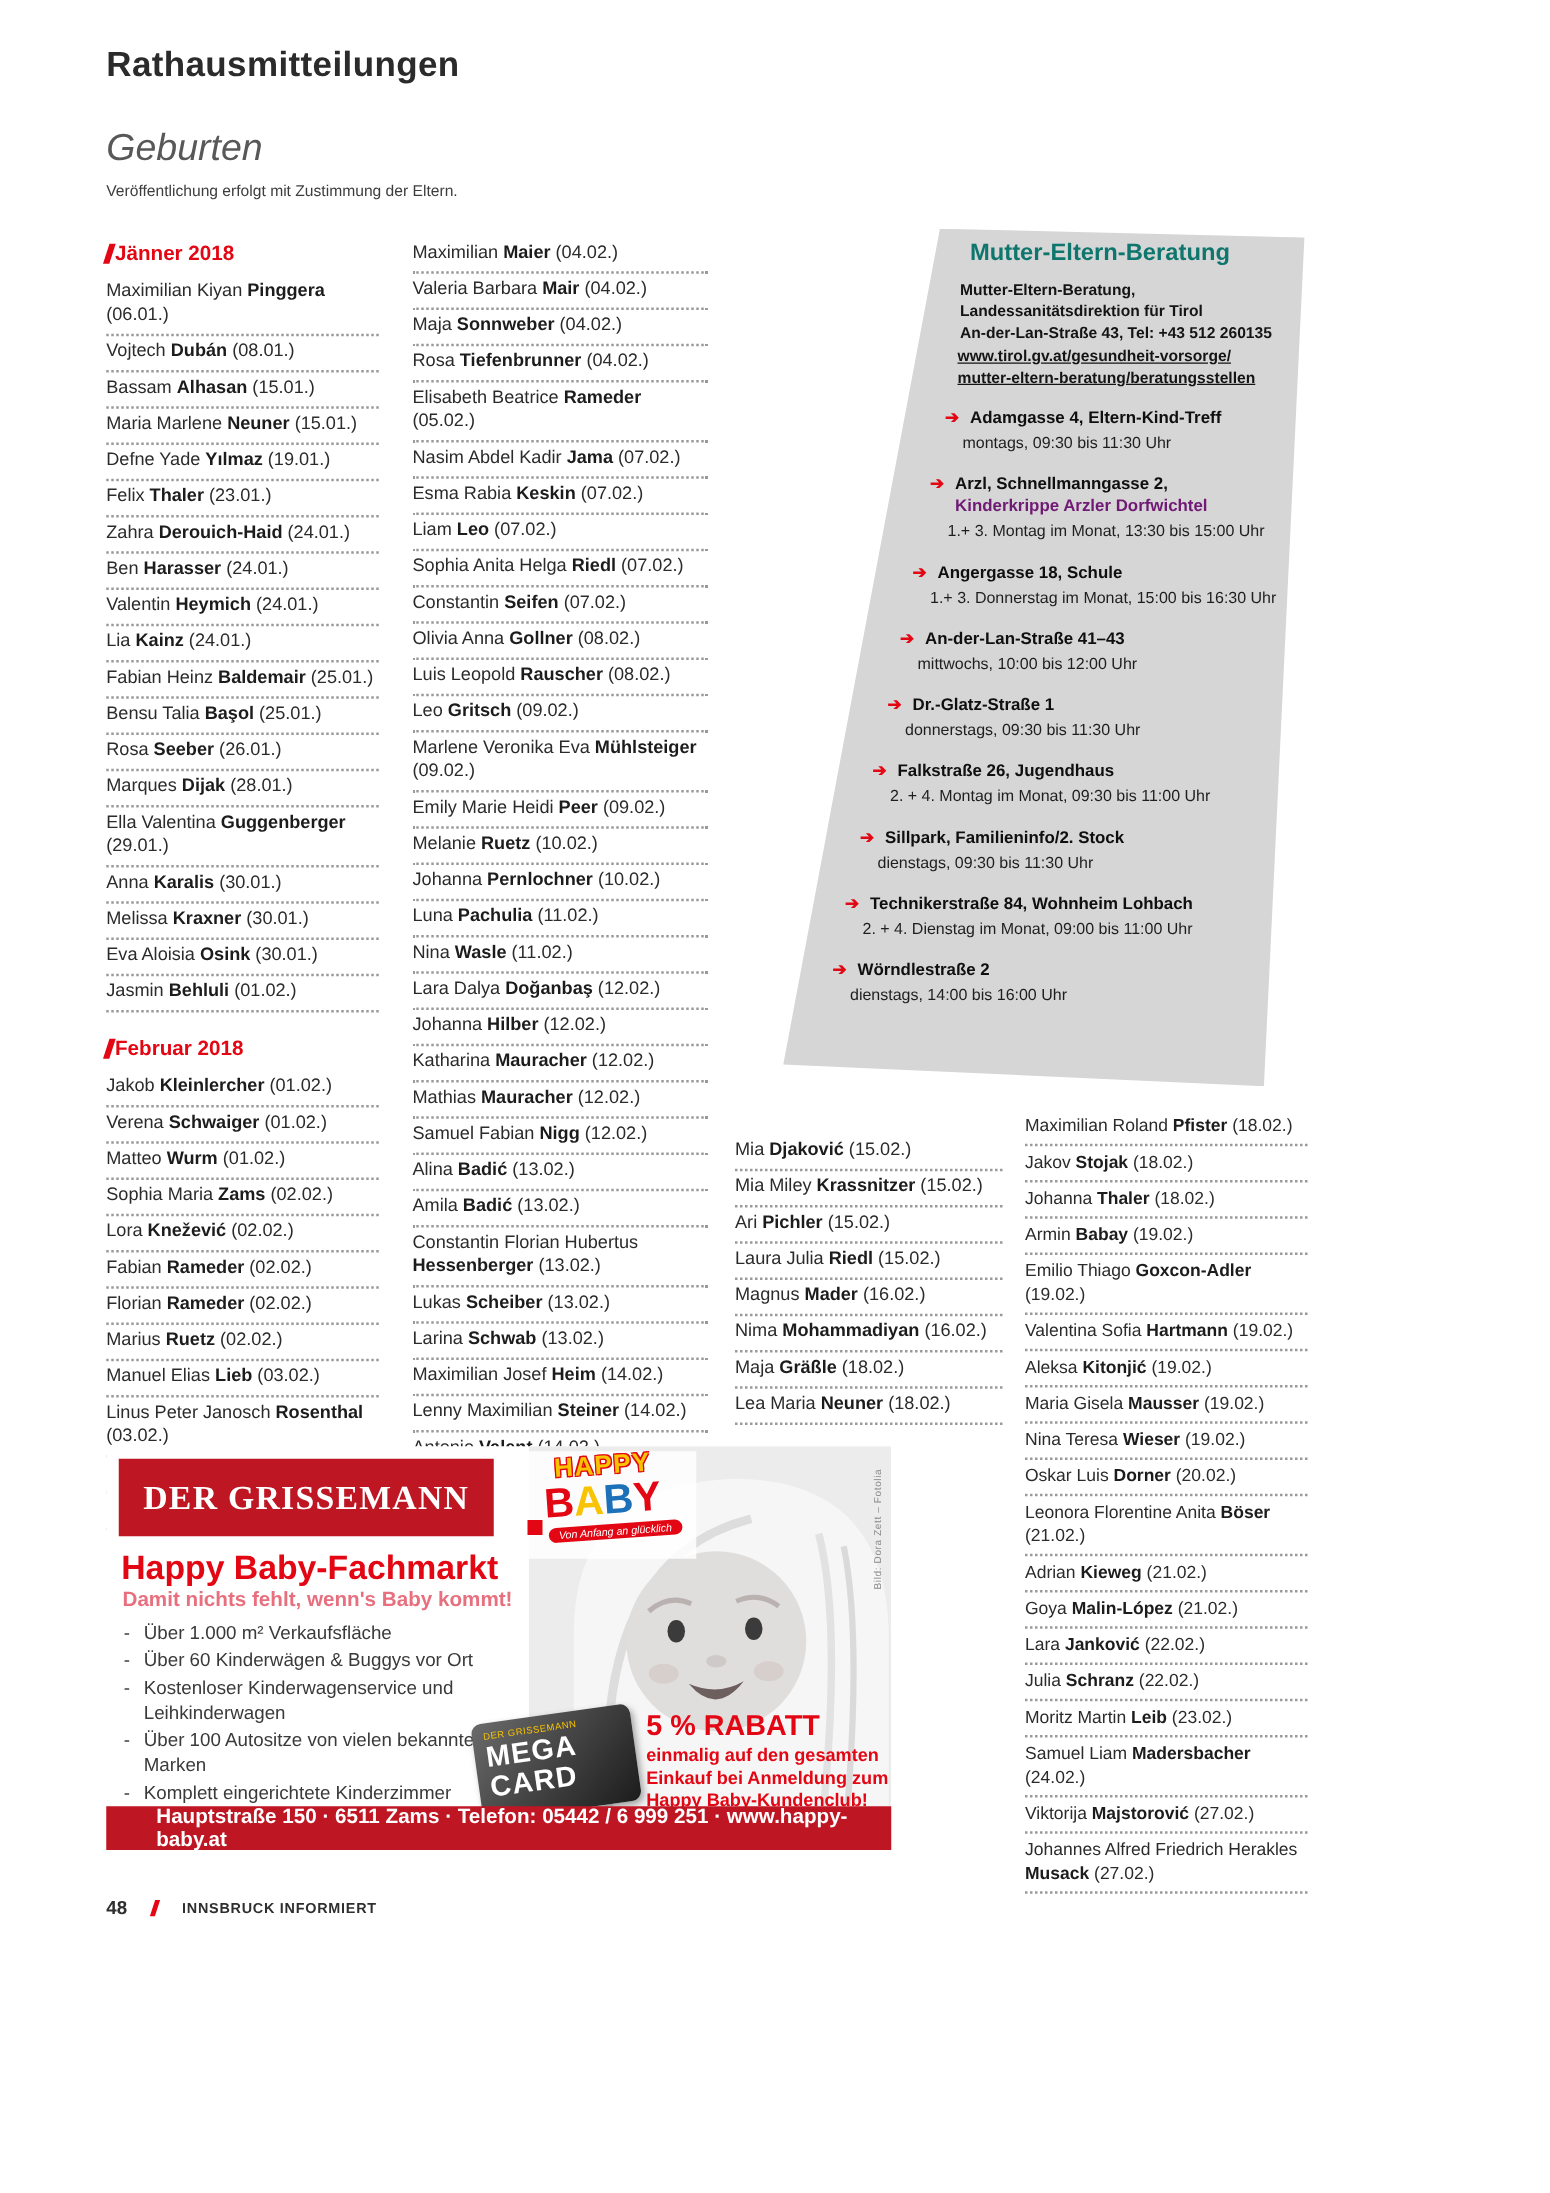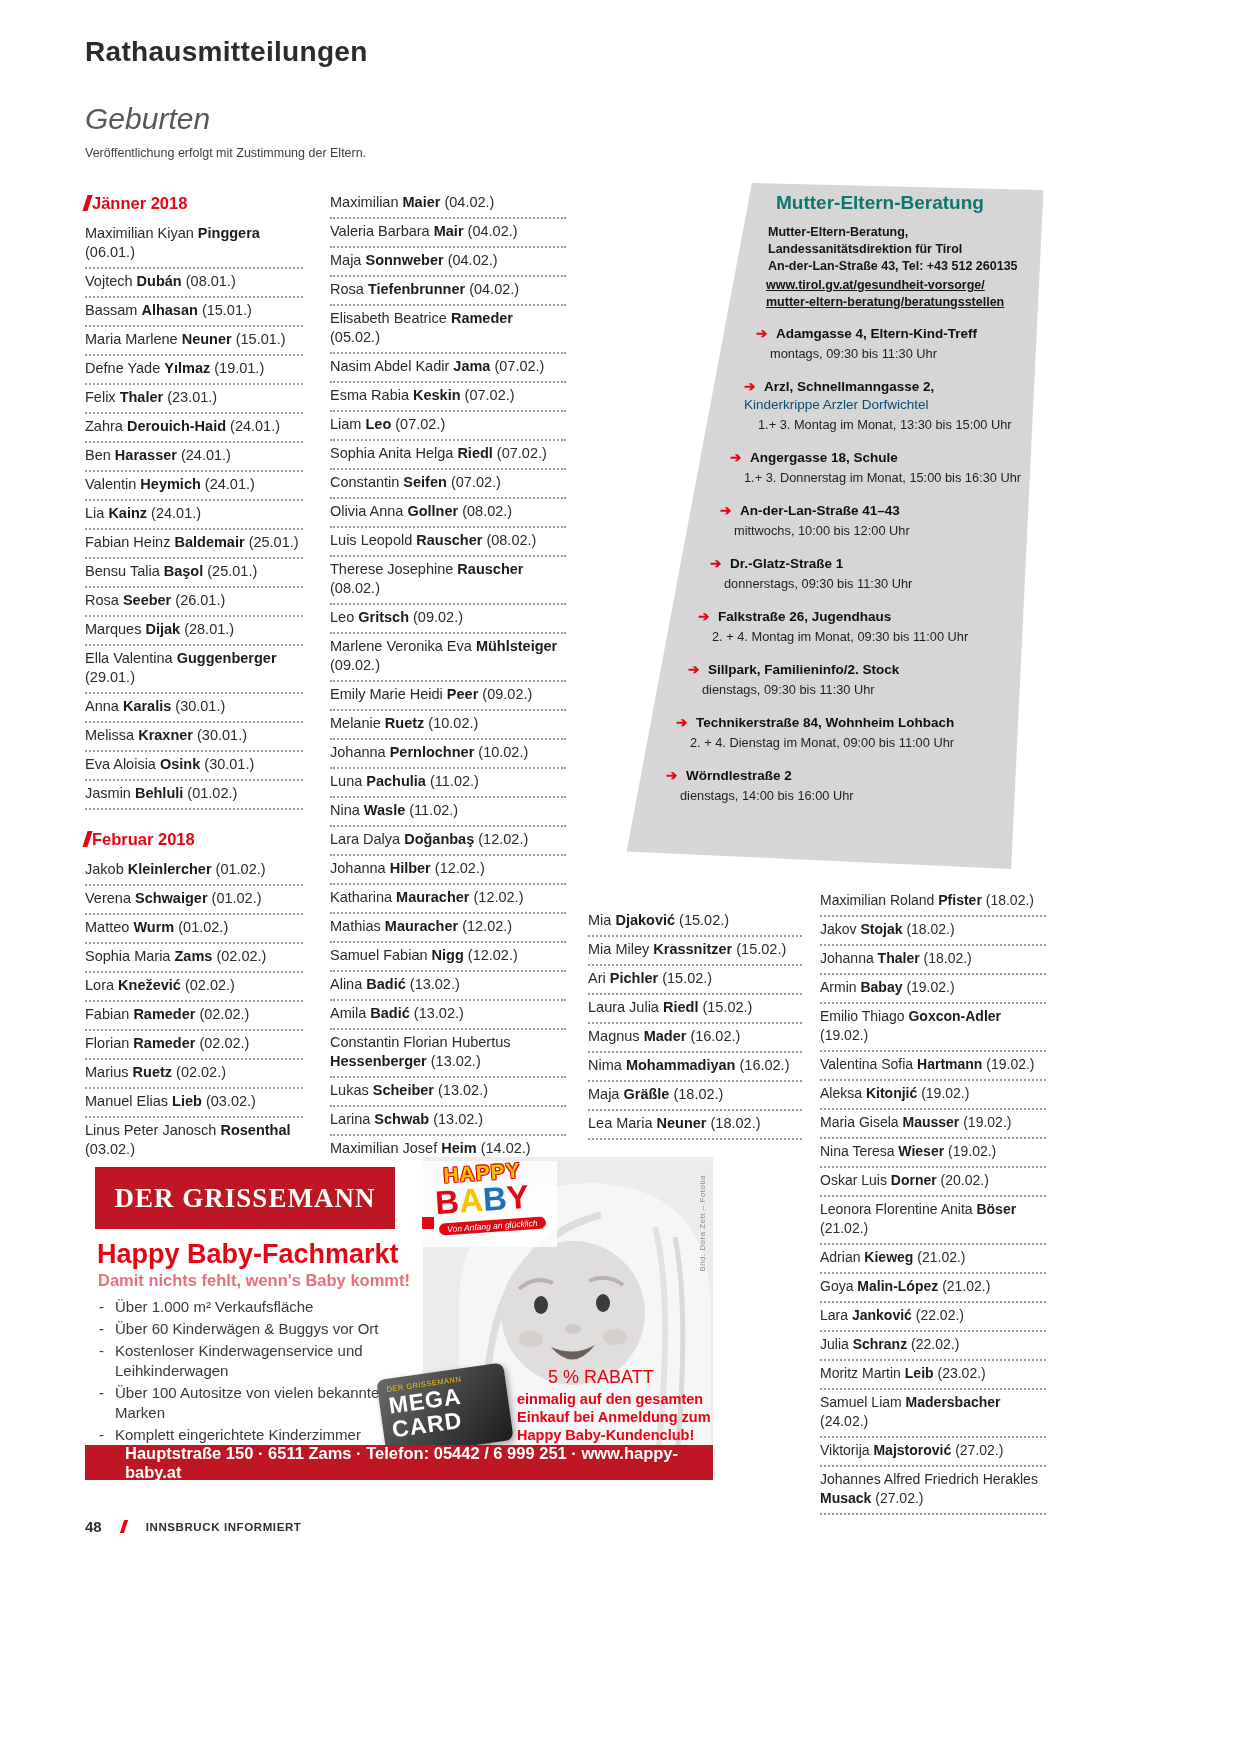--- a/index.html
+++ b/index.html
@@ -38,21 +38,21 @@
   .b-locs .loc:nth-of-type(2){margin-left:126px}
   .b-locs .loc:nth-of-type(3){margin-left:112px}
   .b-locs .loc:nth-of-type(4){margin-left:102px}
   .b-locs .loc:nth-of-type(5){margin-left:92px}
   .b-locs .loc:nth-of-type(6){margin-left:80px}
   .b-locs .loc:nth-of-type(7){margin-left:70px}
   .b-locs .loc:nth-of-type(8){margin-left:58px}
   .b-locs .loc:nth-of-type(9){margin-left:48px}
   .loc-name { display:flex; font-size:13.5px; font-weight:bold; color:#0f0f0f; line-height:18px; }
   .loc-arrow { flex:0 0 20px; color:#e30613; font-size:13.5px; }
-  .loc-name2 { font-size:13.5px; font-weight:normal; color:#0c4a6e; line-height:18px; }
+  .loc-name2 { font-size:13.5px; font-weight:bold; color:#701a75; line-height:18px; margin-left:20px; }
   .loc-name2:empty { display:none; }
   .loc-time { font-size:12.8px; color:#1e1e1e; line-height:17px; margin-left:14px; margin-top:2px; }
 
   .ad { position:absolute; left:85px; top:1157px; width:628px; height:323px; background:#fff; }
   .ad-photo { position:absolute; left:338px; top:0; width:290px; height:288px; }
   .ad-brandbox { position:absolute; left:10px; top:10px; width:300px; height:62px; background:#be1622; color:#fff;
                  display:flex; align-items:center; justify-content:center;
                  font-family:"Liberation Serif", serif; font-weight:bold; font-size:27px; letter-spacing:1px; }
   .ad-logo { position:absolute; left:322px; top:4px; width:150px; height:86px; text-align:center; background:rgba(255,255,255,.85); z-index:2; }
   .logo-happy { display:block; font-size:21px; font-weight:bold; color:#f8c300; letter-spacing:1px; transform:rotate(-4deg);
@@ -69,21 +69,21 @@
   .ad-sub { position:absolute; left:13px; top:114px; font-size:16.5px; font-weight:bold; color:#e8707e; z-index:2; }
   .ad-bullets { position:absolute; left:14px; top:140px; width:315px; font-size:15px; color:#3a3a3a; z-index:2; }
   .bullet { display:flex; gap:8px; line-height:20px; margin-bottom:2px; }
   .bullet .dash { flex:0 0 8px; }
   .ad-card { position:absolute; left:296px; top:214px; width:128px; height:78px; z-index:3;
              background:linear-gradient(135deg,#6a6a6a,#1c1c1c); border-radius:8px; transform:rotate(-8deg);
              color:#fff; padding:6px 9px; box-shadow:2px 3px 6px rgba(0,0,0,.35); }
   .card-brand { font-size:7.5px; color:#f8c300; letter-spacing:.5px; }
   .card-line { font-size:23px; font-weight:bold; line-height:24px; letter-spacing:1px; }
   .ad-offer { position:absolute; left:432px; top:210px; width:200px; color:#e30613; z-index:3; }
-  .offer-title { font-size:18px; font-weight:normal; margin-bottom:2px;margin-left:31px; }
+  .offer-title { font-size:23px; font-weight:bold; margin-bottom:2px; }
   .offer-line { font-size:14.5px; font-weight:bold; line-height:18px; }
   .ad-bar { position:absolute; left:0; top:288px; width:628px; height:35px; background:#be1622; color:#fff; z-index:4;
             display:flex; align-items:center; justify-content:center; font-size:16.5px; font-weight:bold;padding-left:40px; }
   .ad-credit { position:absolute; left:613px; top:18px; font-size:8px; color:#8a8a8a; z-index:5;
                writing-mode:vertical-rl; transform:rotate(180deg); letter-spacing:.5px; }
 
   .footer { position:absolute; left:85px; top:1518px; display:flex; align-items:center; gap:20px; }
   .f-num { font-size:15px; font-weight:bold; color:#2f2f2f; }
   .f-slash { width:4px; height:13px; background:#e30613; transform:skewX(-18deg); }
   .f-mag { font-size:11.5px; font-weight:bold; color:#2f2f2f; letter-spacing:.6px; }
@@ -153,21 +153,20 @@
         <div class="entry"><span class="g">Maja</span> <span class="s">Sonnweber</span> <span class="d">(04.02.)</span></div>
         <div class="entry"><span class="g">Rosa</span> <span class="s">Tiefenbrunner</span> <span class="d">(04.02.)</span></div>
         <div class="entry"><span class="g">Elisabeth Beatrice</span> <span class="s">Rameder</span> <span class="d">(05.02.)</span></div>
         <div class="entry"><span class="g">Nasim Abdel Kadir</span> <span class="s">Jama</span> <span class="d">(07.02.)</span></div>
         <div class="entry"><span class="g">Esma Rabia</span> <span class="s">Keskin</span> <span class="d">(07.02.)</span></div>
         <div class="entry"><span class="g">Liam</span> <span class="s">Leo</span> <span class="d">(07.02.)</span></div>
         <div class="entry"><span class="g">Sophia Anita Helga</span> <span class="s">Riedl</span> <span class="d">(07.02.)</span></div>
         <div class="entry"><span class="g">Constantin</span> <span class="s">Seifen</span> <span class="d">(07.02.)</span></div>
         <div class="entry"><span class="g">Olivia Anna</span> <span class="s">Gollner</span> <span class="d">(08.02.)</span></div>
         <div class="entry"><span class="g">Luis Leopold</span> <span class="s">Rauscher</span> <span class="d">(08.02.)</span></div>
-        <div class="entry"><span class="g">Therese Josephine</span> <span class="s">Rauscher</span> <span class="d">(08.02.)</span></div>
         <div class="entry"><span class="g">Leo</span> <span class="s">Gritsch</span> <span class="d">(09.02.)</span></div>
         <div class="entry"><span class="g">Marlene Veronika Eva</span> <span class="s">Mühlsteiger</span> <span class="d">(09.02.)</span></div>
         <div class="entry"><span class="g">Emily Marie Heidi</span> <span class="s">Peer</span> <span class="d">(09.02.)</span></div>
         <div class="entry"><span class="g">Melanie</span> <span class="s">Ruetz</span> <span class="d">(10.02.)</span></div>
         <div class="entry"><span class="g">Johanna</span> <span class="s">Pernlochner</span> <span class="d">(10.02.)</span></div>
         <div class="entry"><span class="g">Luna</span> <span class="s">Pachulia</span> <span class="d">(11.02.)</span></div>
         <div class="entry"><span class="g">Nina</span> <span class="s">Wasle</span> <span class="d">(11.02.)</span></div>
         <div class="entry"><span class="g">Lara Dalya</span> <span class="s">Doğanbaş</span> <span class="d">(12.02.)</span></div>
         <div class="entry"><span class="g">Johanna</span> <span class="s">Hilber</span> <span class="d">(12.02.)</span></div>
         <div class="entry"><span class="g">Katharina</span> <span class="s">Mauracher</span> <span class="d">(12.02.)</span></div>

